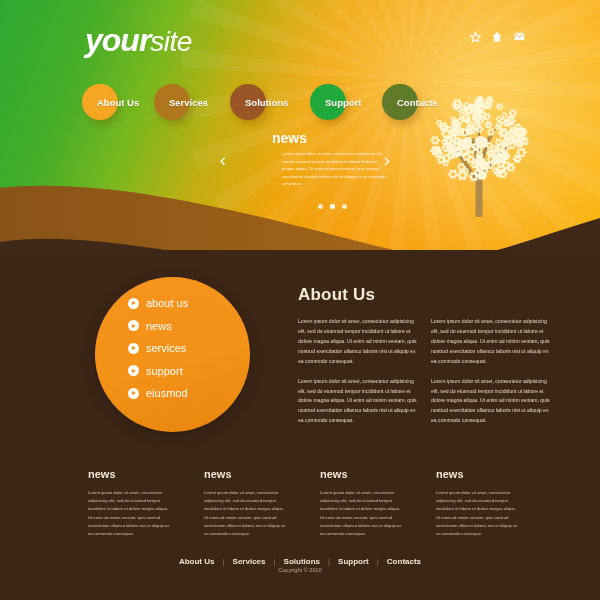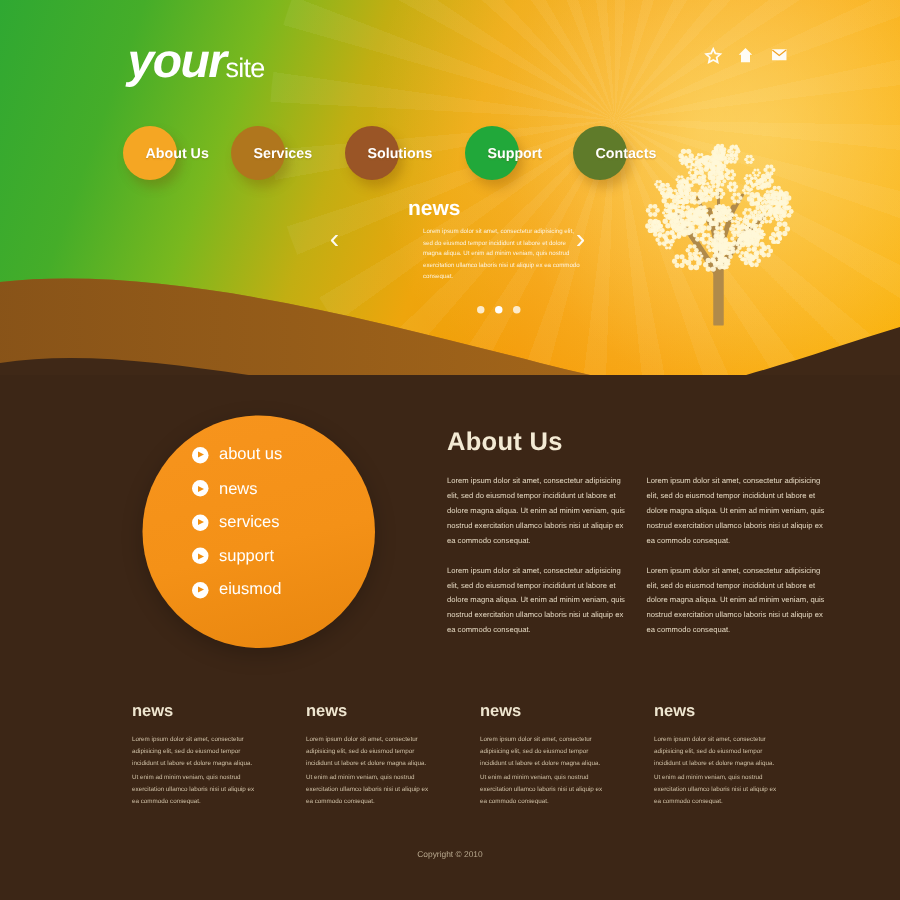--- a/index.html
+++ b/index.html
@@ -36,21 +36,21 @@
     pointer-events:none;
   }
   .header .glowc{
     position:absolute;left:300px;top:-120px;width:420px;height:420px;border-radius:50%;
     background:radial-gradient(circle,rgba(255,240,150,.35) 0%,rgba(255,240,150,0) 60%);
   }
 
   
   .logo{position:absolute;left:85px;top:24px;color:#fff;line-height:1;user-select:none;}
   .logo .l1{font-size:32px;font-weight:bold;font-style:italic;letter-spacing:-1px;text-align:right;}
-  .logo .l2{font-size:18px;font-weight:normal;letter-spacing:-.5px;}
+  .logo .l2{font-size:28px;font-style:italic;font-weight:normal;letter-spacing:-.5px;}
 
   
   .topicons{position:absolute;right:74px;top:31px;display:flex;gap:9px;align-items:center;}
   .topicons .ti{width:13px;height:13px;display:block;opacity:.95;}
   .topicons svg{display:block;}
 
   
   .nav{position:absolute;left:82px;top:84px;width:440px;height:40px;}
   .navitem{position:absolute;top:0;height:36px;display:flex;align-items:center;}
   .navbub{position:absolute;left:0;top:0;width:36px;height:36px;border-radius:50%;
@@ -1717,15 +1717,16 @@
         <div class="fcol">
           <h3>news</h3>
           <p>Lorem ipsum dolor sit amet, consectetur adipisicing elit, sed do eiusmod tempor incididunt ut labore et dolore magna aliqua. Ut enim ad minim veniam, quis nostrud exercitation ullamco laboris nisi ut aliquip ex ea commodo consequat.</p>
         </div>
         <div class="fcol">
           <h3>news</h3>
           <p>Lorem ipsum dolor sit amet, consectetur adipisicing elit, sed do eiusmod tempor incididunt ut labore et dolore magna aliqua. Ut enim ad minim veniam, quis nostrud exercitation ullamco laboris nisi ut aliquip ex ea commodo consequat.</p>
         </div>
       </div>
 
+    <div class="fnav" id="fnav"><a href="#">About Us</a><span class="fsep">|</span><a href="#">Services</a><span class="fsep">|</span><a href="#">Solutions</a><span class="fsep">|</span><a href="#">Support</a><span class="fsep">|</span><a href="#">Contacts</a></div>
     <div class="copy">Copyright © 2010</div>
   </div>
 </div>
 
 </body></html>

